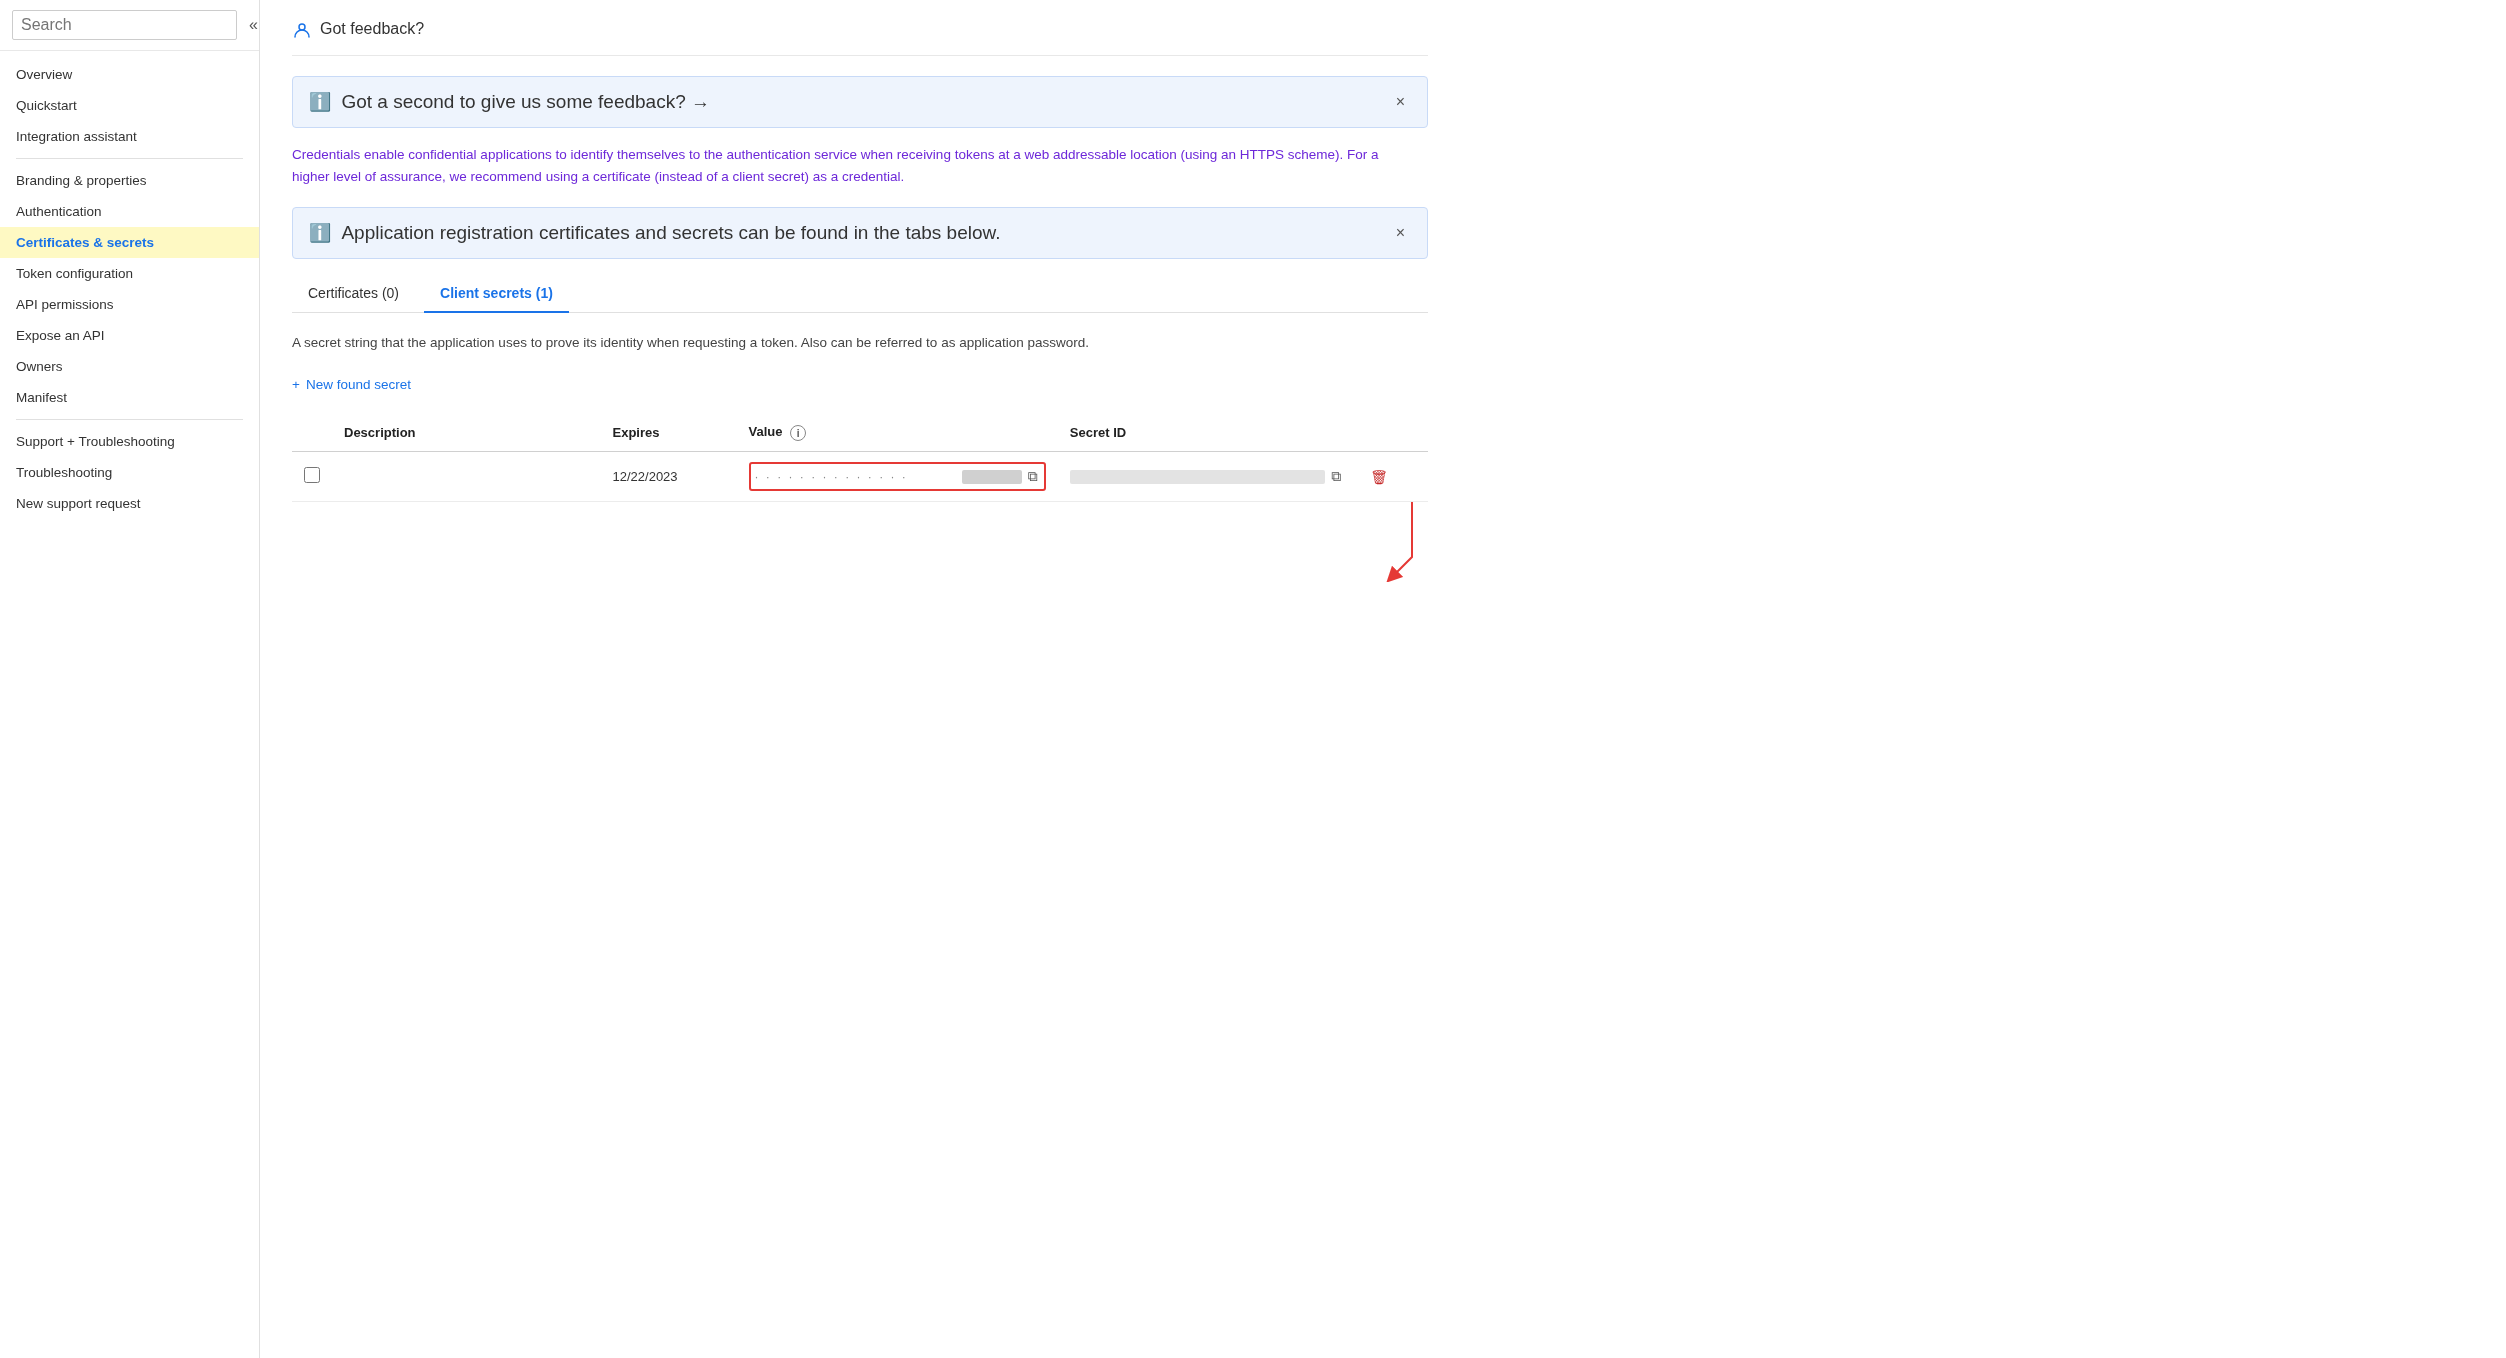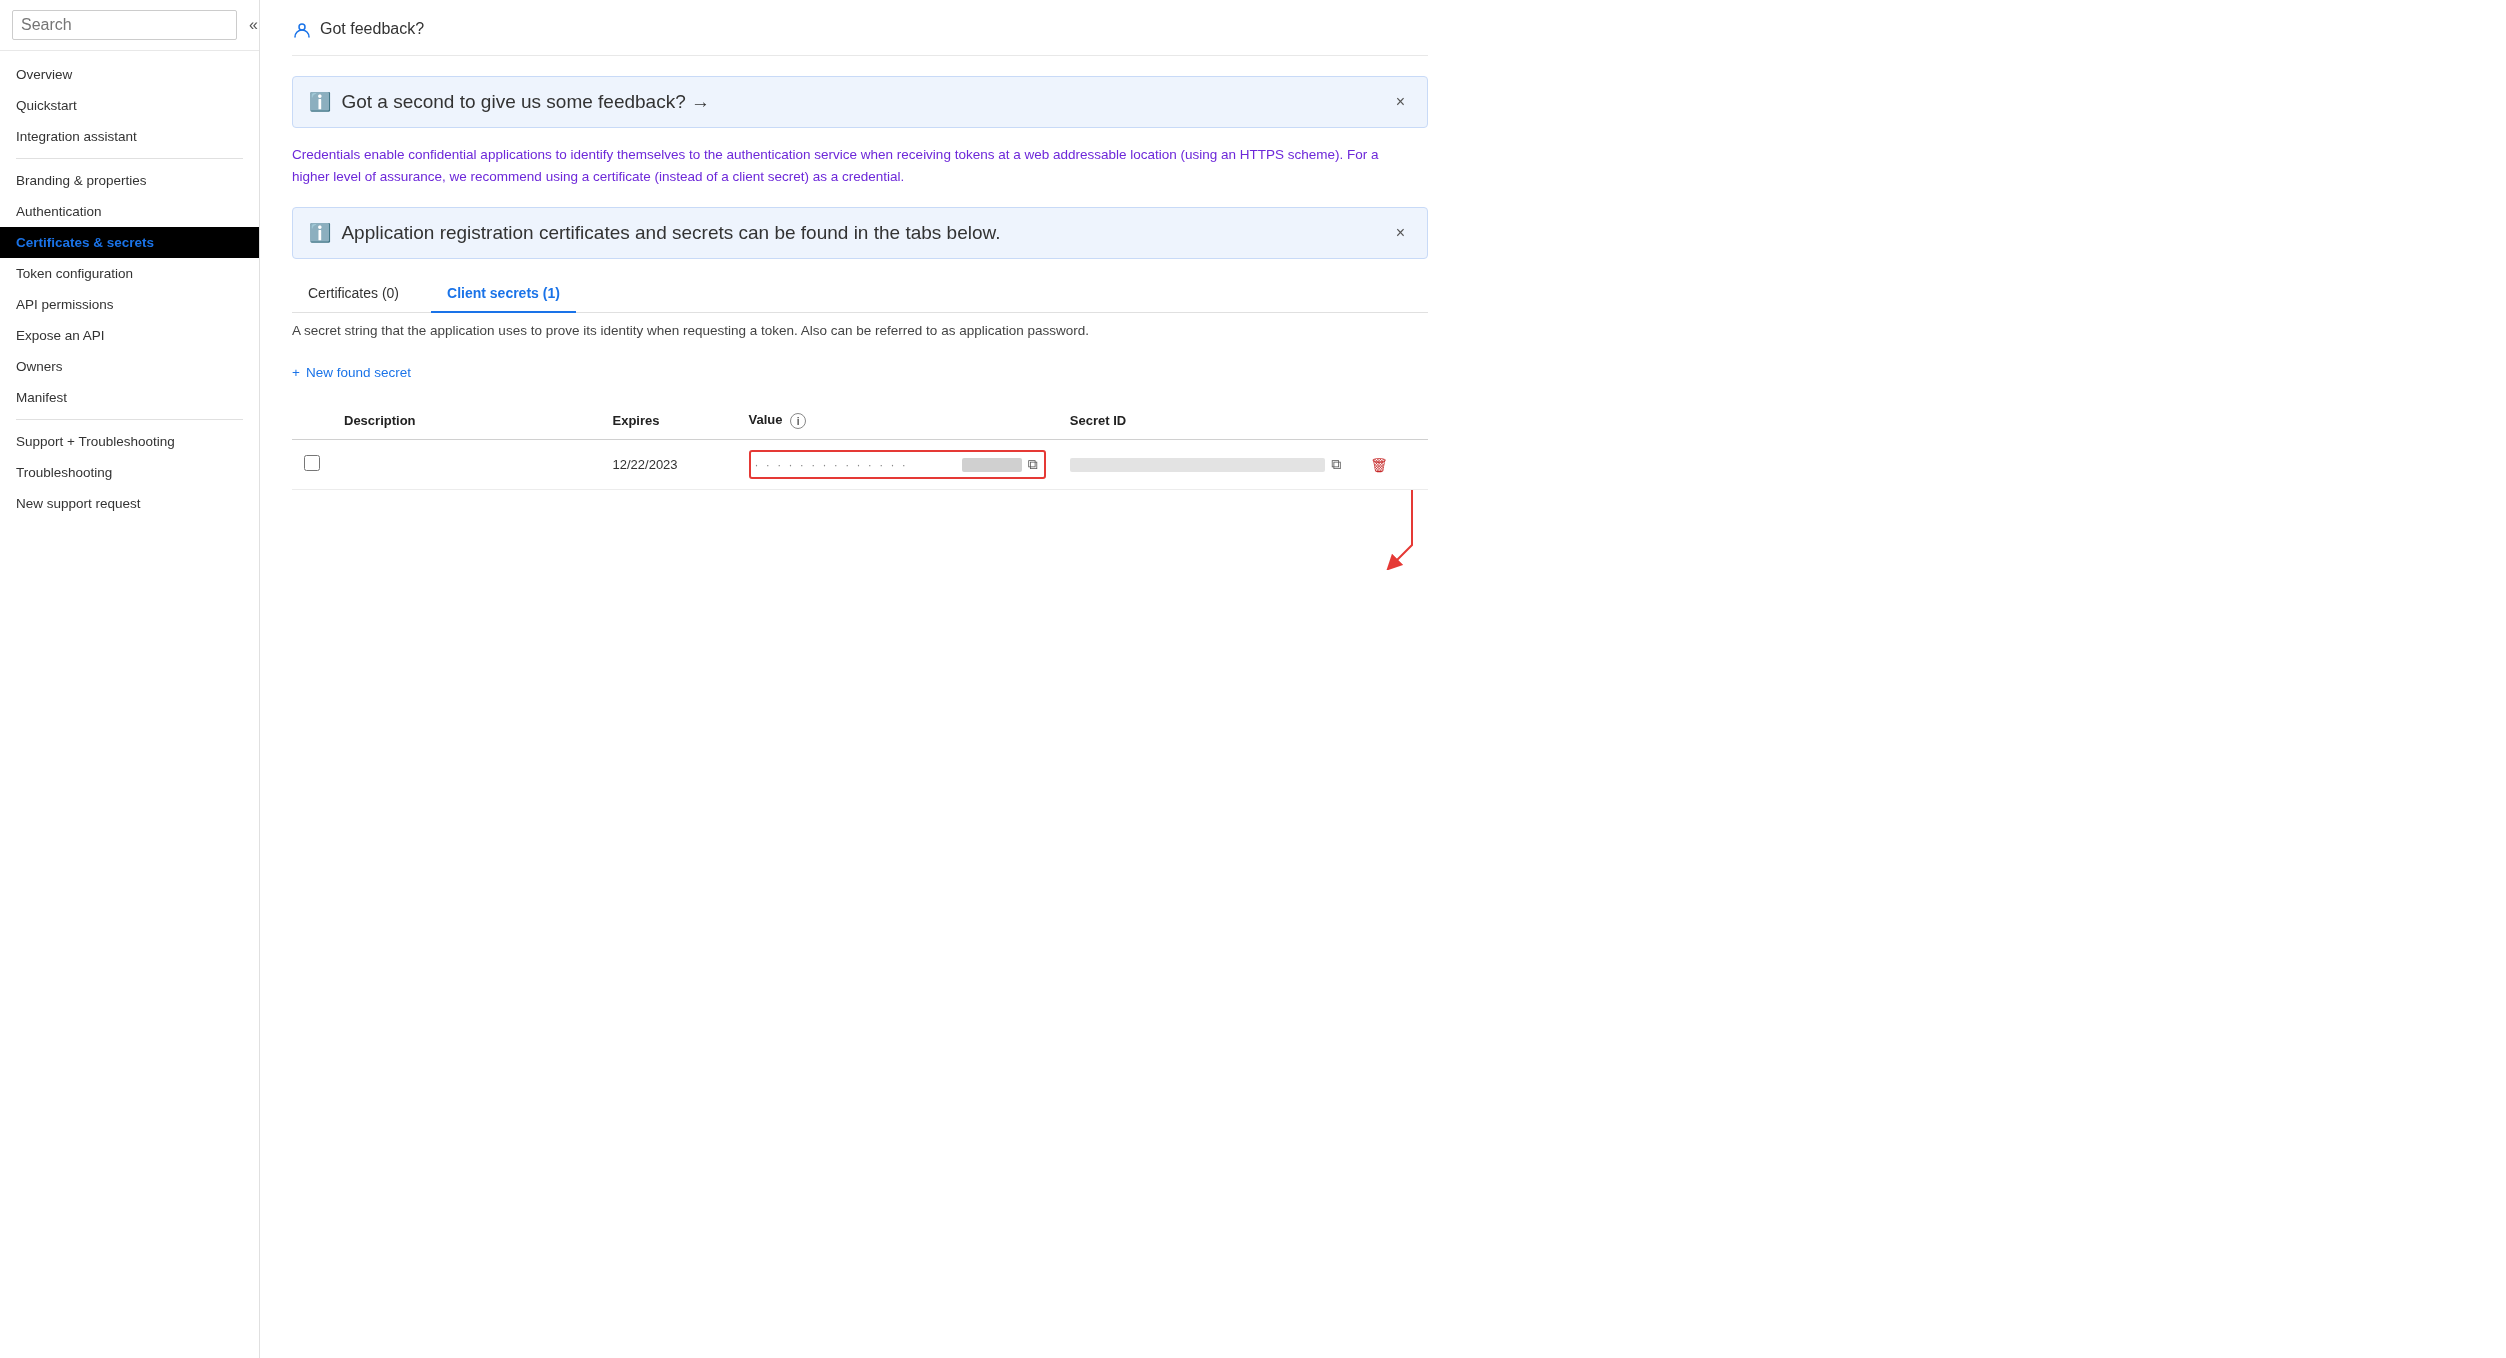--- a/index.html
+++ b/index.html
@@ -48,21 +48,21 @@
       cursor: pointer;
       color: #333;
       font-size: 13.5px;
       white-space: nowrap;
       overflow: hidden;
       text-overflow: ellipsis;
       border-radius: 0;
       transition: background 0.1s;
     }
     .sidebar-item.active {
-      background: #000000;
+      background: #fef9c3;
       font-weight: 600;
       color: #1a73e8;
     }
     .sidebar-divider {
       height: 1px;
       background: #e0e0e0;
       margin: 6px 16px;
     }
 
     
@@ -133,22 +133,22 @@
       color: #6d28d9;
       line-height: 1.6;
       margin-bottom: 20px;
       max-width: 1100px;
     }
 
     
     .tabs-row {
       display: flex;
       border-bottom: 1px solid #e0e0e0;
-      margin-bottom: 8px;
-      gap: 16px;
+      margin-bottom: 20px;
+      gap: 9px;
     }
     .tab-item {
       padding: 10px 16px;
       font-size: 14px;
       cursor: pointer;
       color: #333;
       border-bottom: 2px solid transparent;
       margin-bottom: -1px;
     }
     .tab-item.active {

